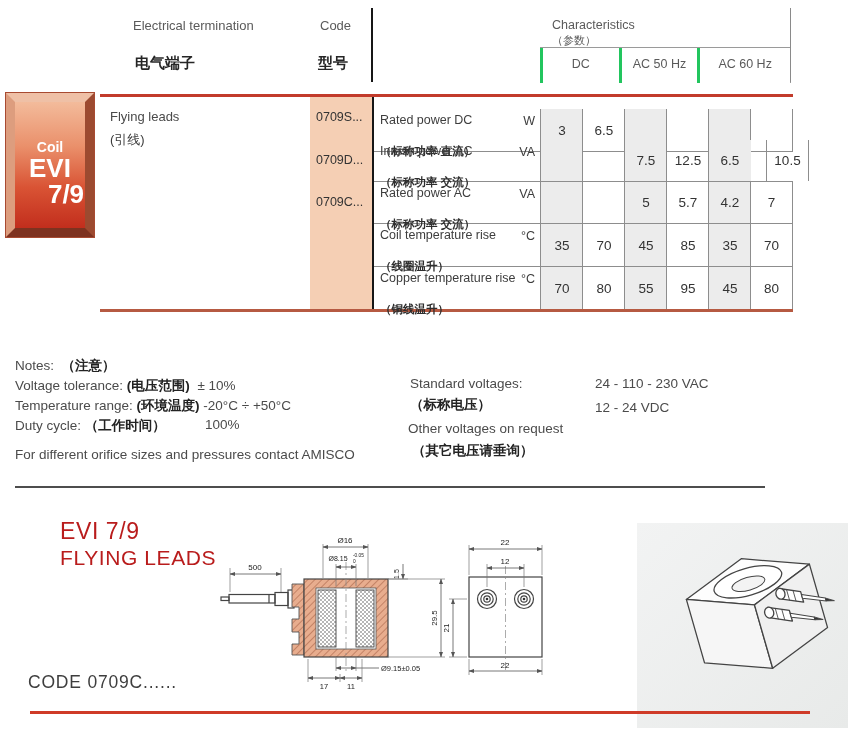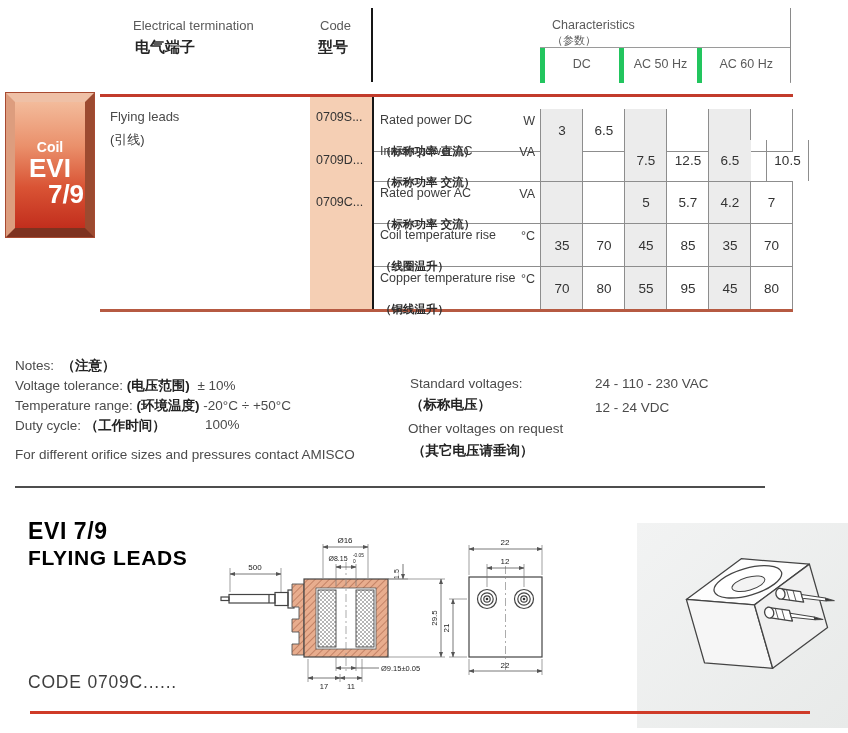--- a/index.html
+++ b/index.html
@@ -1,22 +1,22 @@
 <!DOCTYPE html>
 <html><head>
 <meta charset="utf-8">
 <style>
   * { margin:0; padding:0; box-sizing:border-box; }
   html,body { background:#ffffff; }
   #page { position:relative; width:848px; height:733px; background:#fff;
           font-family:"Liberation Sans", sans-serif; color:#3c3c3c; overflow:hidden; }
   .abs { position:absolute; }
   .en   { font-size:13px; color:#5a5a5a; }
-  .zh   { font-size:15px; font-weight:700; color:#262626; }
-  .hdr-cell { height:35px; border-left:5px solid #22c55e; text-align:center;
+  .zh   { font-size:15px; font-weight:700; color:#262626;margin-top:16px; }
+  .hdr-cell { height:35px; border-left:3px solid #22c55e; text-align:center;
               padding-top:9px; font-size:12.5px; color:#5a5a5a; }
   #char-cols { display:flex; border-top:1px solid #9a9a9a; }
   #char-cols .hdr-cell:last-child { border-right:1px solid #9a9a9a; }
 
   
   #char-table { left:100px; top:94px; width:693px; height:218px;
                 border-top:3px solid #c23b2b; border-bottom:3px solid #b65a42; }
   #code-col { left:210px; top:0; width:62px; height:212px; background:#f5cfb4; }
   .code-txt { left:216px; font-size:12.5px; color:#333; }
   #black-div { left:272px; top:0; width:2px; height:212px; background:#161616; }
@@ -39,21 +39,21 @@
                 background:linear-gradient(180deg,#f3bb9b 0%,#ea906b 35%,#d95334 68%,#c22e1d 100%);
                 padding-top:38px; }
   #badge-core .b1 { font-size:14px; font-weight:700; line-height:1.1; }
   #badge-core .b2 { font-size:26px; font-weight:700; line-height:1.0; }
   #badge-core .b3 { font-size:26px; font-weight:700; line-height:1.05;margin-left:32px; }
 
   .note { font-size:13.5px; color:#4b4b4b; white-space:nowrap; }
   .note b { color:#232323; }
 
   #sep-line { left:15px; top:486px; width:750px; height:2px; background:#4d4d4d; }
-  .red-title { color:#000000; font-weight:700; letter-spacing:0.6px; white-space:nowrap; }
+  .red-title { color:#b91c1c; font-weight:400; letter-spacing:0.6px; white-space:nowrap;margin-left:32px; }
   #code-caption { font-size:17.5px; color:#3e3e3e; letter-spacing:0.8px; }
   #gray-panel { left:637px; top:523px; width:211px; height:205px;
                 background:linear-gradient(135deg,#f2f3f3 0%,#e8eae9 100%); }
   #bottom-red-line { left:30px; top:711px; width:780px; height:3px; background:#cf3b28; }
 
   svg text { font-family:"Liberation Sans", sans-serif; fill:#222; }
   .dim  { stroke:#555; stroke-width:0.8; fill:none; }
   .ext  { stroke:#777; stroke-width:0.7; fill:none; }
   .ol   { stroke:#444; stroke-width:1.2; fill:none; }
   .cl   { stroke:#888; stroke-width:0.7; stroke-dasharray:8 3 2 3; fill:none; }

